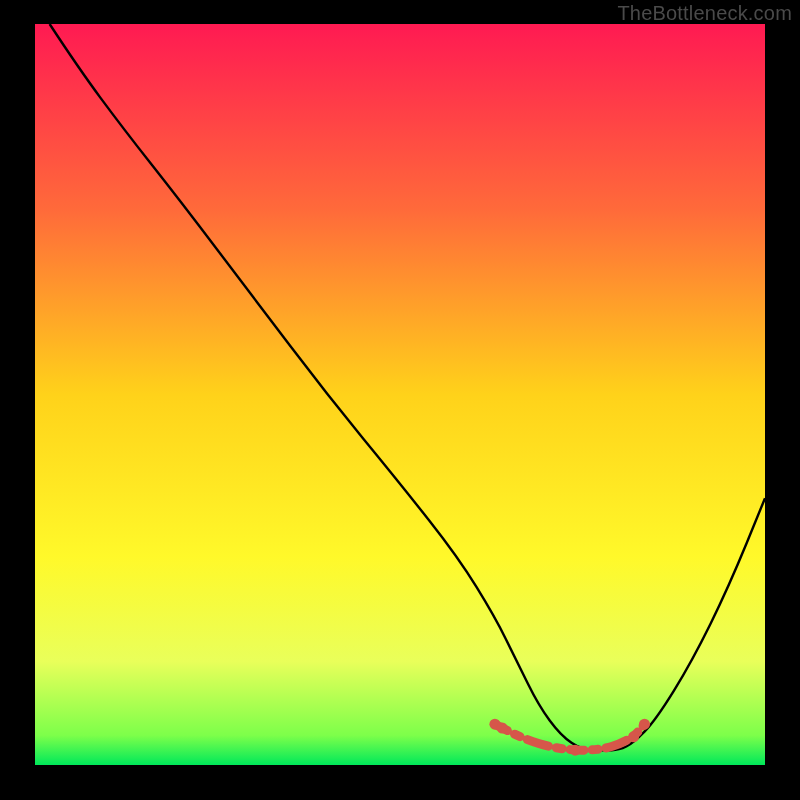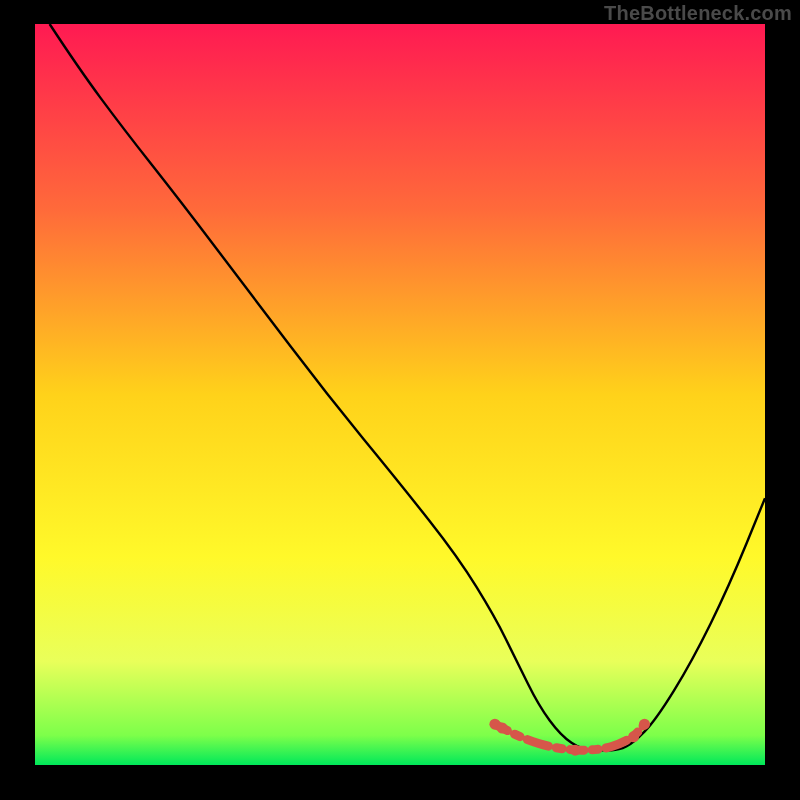--- a/index.html
+++ b/index.html
@@ -15,21 +15,21 @@
     position: relative;
     width: 800px;
     height: 800px;
   }
   .watermark {
     position: absolute;
     top: 2px;
     right: 8px;
     color: #4a4a4a;
     font-size: 20px;
-    font-weight: bold;
+    font-weight: normal;
     letter-spacing: 0.2px;
     z-index: 10;
   }
   svg {
     display: block;
   }
 </style>
 </head>
 <body>
 

